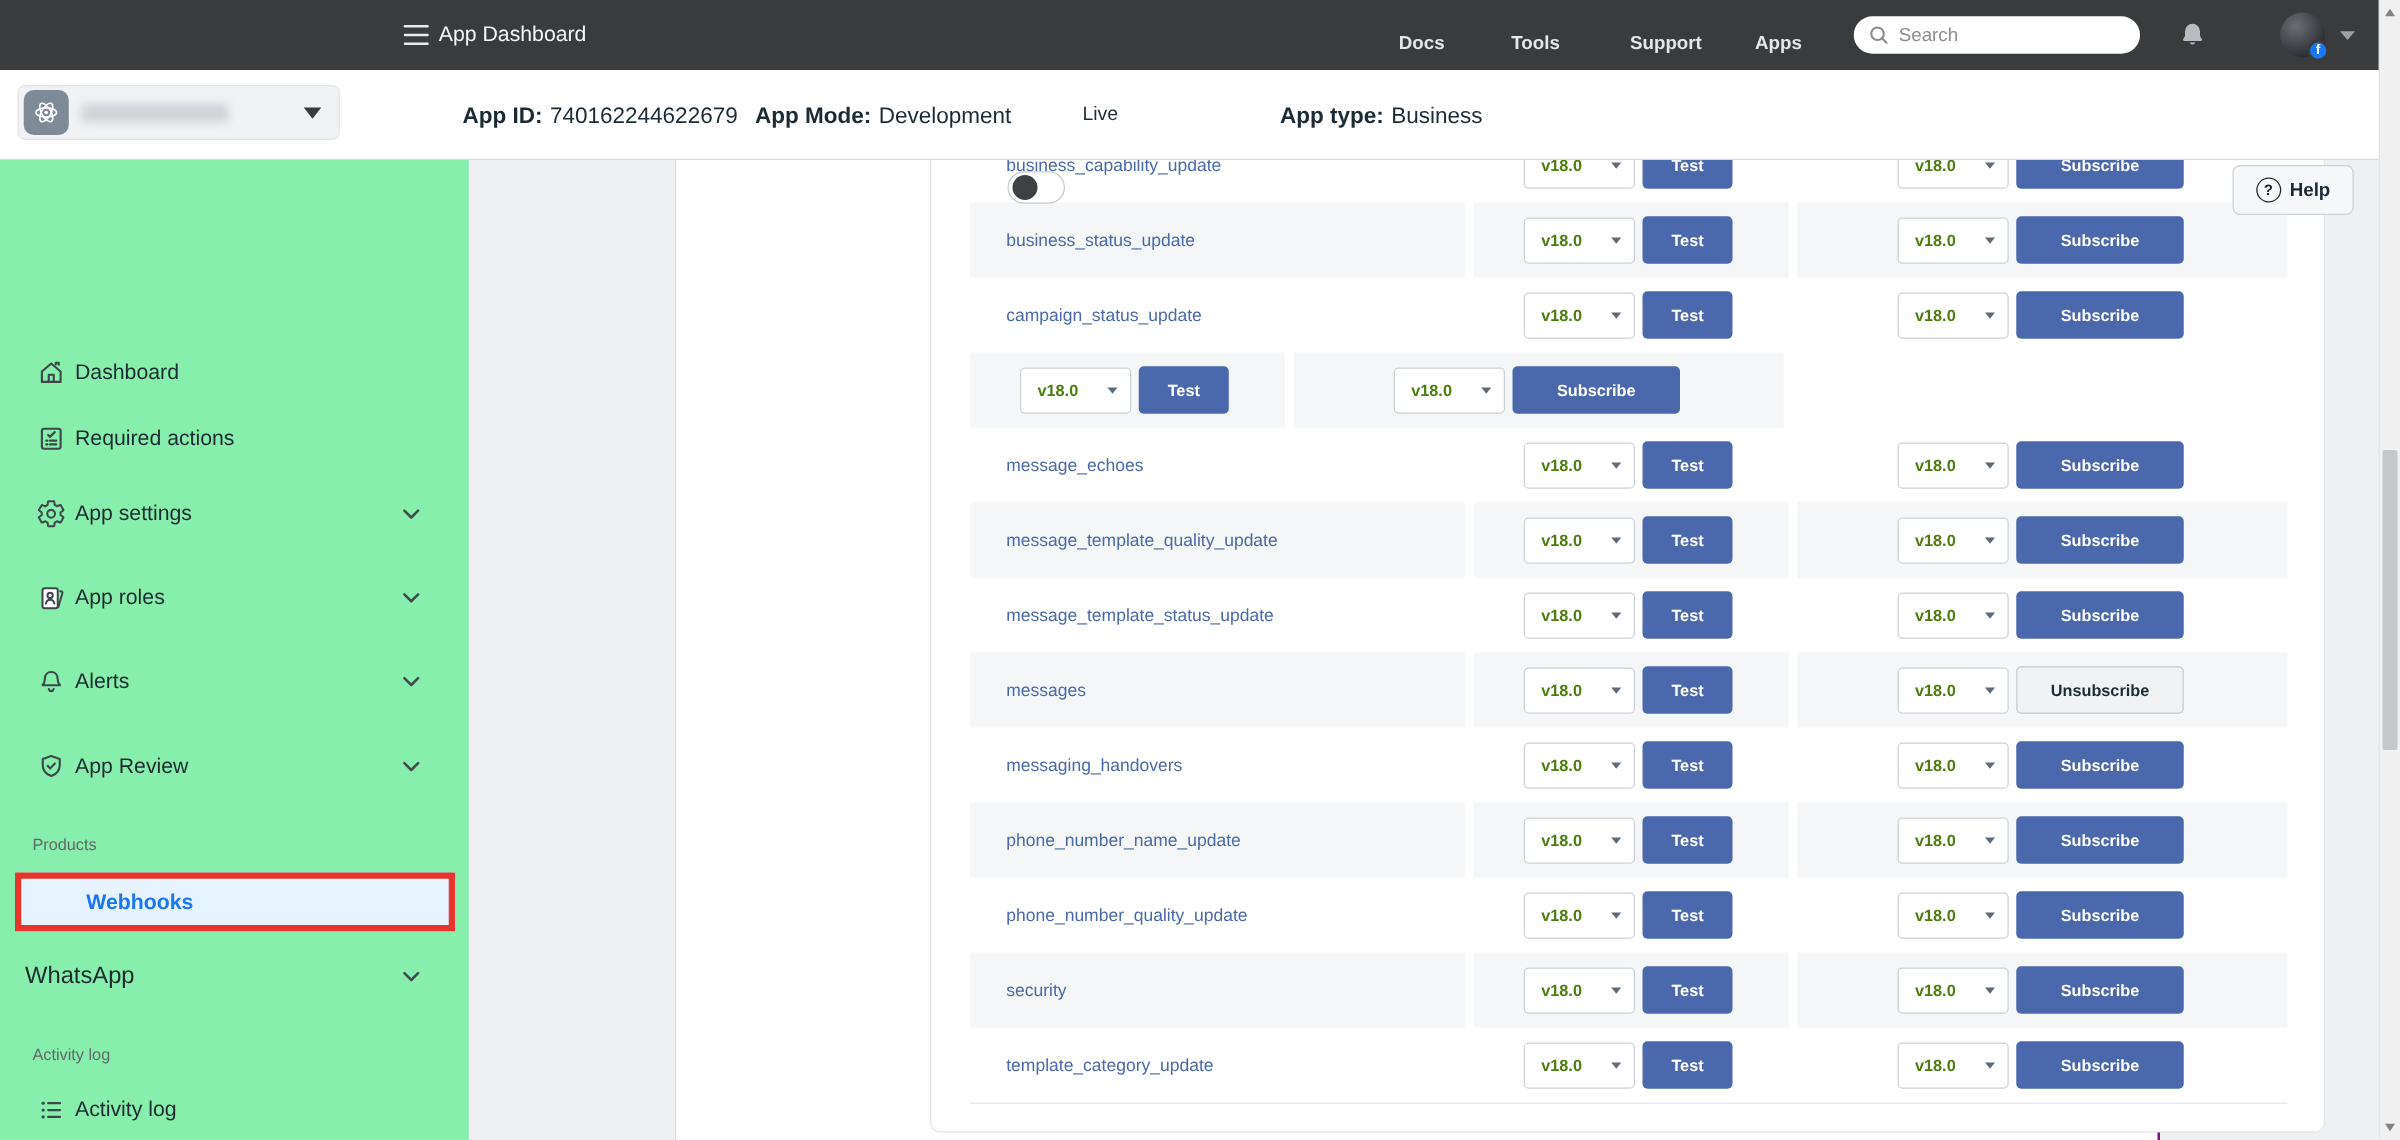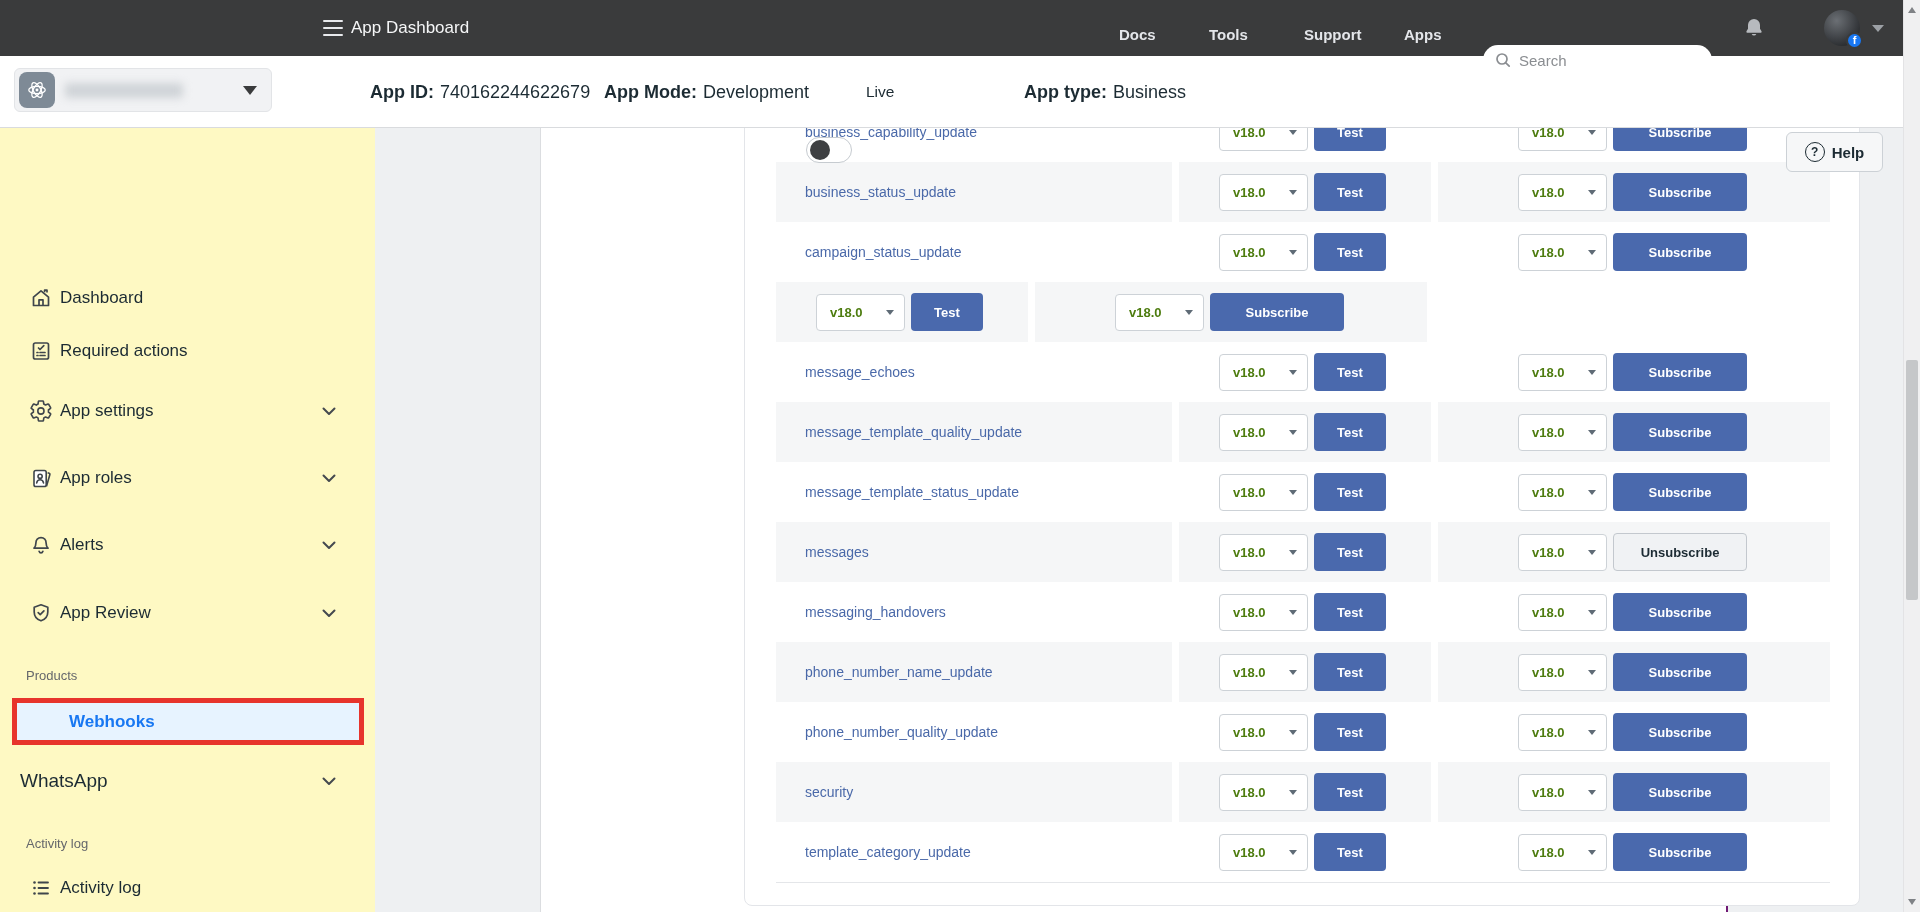--- a/index.html
+++ b/index.html
@@ -10,21 +10,21 @@
     color:#1c2b33; background:#eef0f2;
   }
   
   .navbar{position:absolute;left:0;top:0;width:1920px;height:56px;background:#3a3b3c;z-index:30;}
   .brand{position:absolute;left:20px;top:0;height:56px;display:flex;align-items:center;gap:8px;}
   .brand-text{color:#fff;font-size:21px;font-weight:700;letter-spacing:.2px;}
   .hamburger{position:absolute;left:323px;top:20px;width:20px;height:16px;display:flex;flex-direction:column;justify-content:space-between;cursor:pointer;}
   .hamburger span{display:block;height:2.4px;background:#e8eaed;border-radius:2px;}
   .nav-dash{position:absolute;left:351px;top:0;height:56px;display:flex;align-items:center;color:#f5f6f7;font-size:17px;font-weight:500;}
   .nav-link{position:absolute;top:0;height:68px;display:flex;align-items:center;color:#e4e6ea;font-size:15px;font-weight:600;cursor:pointer;text-align:right;}
-  .nav-search{position:absolute;left:1483px;top:13px;width:229px;height:30px;background:#fff;border-radius:16px;display:flex;align-items:center;padding:0 12px;gap:8px;margin-top:32px;}
+  .nav-search{position:absolute;left:1483px;top:13px;width:229px;height:30px;background:#fff;border-radius:16px;display:flex;align-items:center;padding:0 12px;gap:8px;}
   .nav-search input{border:0;outline:0;font-size:15px;width:170px;font-family:inherit;color:#1c2b33;background:transparent;}
   .nav-search input::placeholder{color:#8a8d91;}
   .bell{position:absolute;left:1742px;top:16px;width:24px;height:24px;}
   .avatar{position:absolute;left:1824px;top:10px;width:36px;height:36px;border-radius:50%;
     background:radial-gradient(circle at 35% 30%, #6b6f74 0%, #3c3f43 55%, #17191b 100%);cursor:pointer;}
   .fb-badge{position:absolute;right:-3px;bottom:-3px;width:17px;height:17px;border-radius:50%;background:#1877f2;border:2px solid #3a3b3c;color:#fff;font-size:11px;font-weight:700;display:flex;align-items:center;justify-content:center;line-height:1;}
   .nav-caret{position:absolute;left:1872px;top:25px;width:0;height:0;border-left:6px solid transparent;border-right:6px solid transparent;border-top:7px solid #9ca0a5;cursor:pointer;}
   
   .subheader{position:absolute;left:0;top:56px;width:1920px;height:72px;background:#fff;border-bottom:1px solid #d9dbde;z-index:25;}
   .app-selector{position:absolute;left:14px;top:12px;width:258px;height:44px;background:#f1f2f4;border:1px solid #e2e4e7;border-radius:6px;display:flex;align-items:center;padding:0 14px 0 4px;cursor:pointer;}
@@ -32,21 +32,21 @@
   .app-name-blur{width:118px;height:15px;border-radius:3px;background:#cfd3d7;filter:blur(4px);margin-left:10px;}
   .sel-caret{margin-left:auto;width:0;height:0;border-left:7px solid transparent;border-right:7px solid transparent;border-top:9px solid #3a3b3c;}
   .meta-field{position:absolute;top:0;height:72px;display:flex;align-items:center;gap:6px;font-size:18px;}
   .meta-field b{font-weight:700;}
   .toggle{position:absolute;left:806px;top:81px;width:46px;height:26px;border:1px solid #c6cbd0;border-radius:13px;background:#fff;cursor:pointer;}
   .toggle .knob{position:absolute;left:3px;top:2px;width:20px;height:20px;border-radius:50%;background:#3e4042;}
   .live-label{position:absolute;left:866px;top:0;height:72px;display:flex;align-items:center;font-size:15.5px;}
   .help-btn{position:absolute;left:1786px;top:76px;width:97px;height:40px;background:#f6f7f8;border:1px solid #ccd1d6;border-radius:6px;display:flex;align-items:center;justify-content:center;gap:7px;font-size:15px;font-weight:700;cursor:pointer;}
   .help-q{width:20px;height:20px;border:1.8px solid #1c2b33;border-radius:50%;display:flex;align-items:center;justify-content:center;font-size:12px;font-weight:700;}
   
-  .sidebar{position:absolute;left:0;top:128px;width:375px;height:784px;background:#fef9c3;z-index:10;}
+  .sidebar{position:absolute;left:0;top:128px;width:375px;height:784px;background:#86efac;z-index:10;}
   .side-item{position:absolute;left:0;width:375px;height:48px;display:flex;align-items:center;cursor:pointer;}
   .side-item .icon{position:absolute;left:29px;width:24px;height:24px;}
   .side-item .lbl{position:absolute;left:60px;font-size:17px;color:#1c2b33;}
   .side-item .chev{position:absolute;left:322px;top:50%;margin-top:-4px;}
   .side-header{position:absolute;left:26px;font-size:13px;color:#65676b;}
   .add-product{position:absolute;font-size:13.5px;color:#1877f2;font-weight:500;cursor:pointer;margin-top:40px;}
   .webhooks-box{position:absolute;left:12px;top:570px;width:352px;height:47px;border:5px solid #e7342c;background:#e7f3ff;display:flex;align-items:center;cursor:pointer;padding-left:46px;}
   .webhooks-box .lbl{margin-left:6px;font-size:17px;font-weight:700;color:#1877f2;}
   .plain-item{position:absolute;left:0;width:375px;height:48px;display:flex;align-items:center;cursor:pointer;}
   .plain-item .lbl{position:absolute;left:20px;font-size:19px;}

